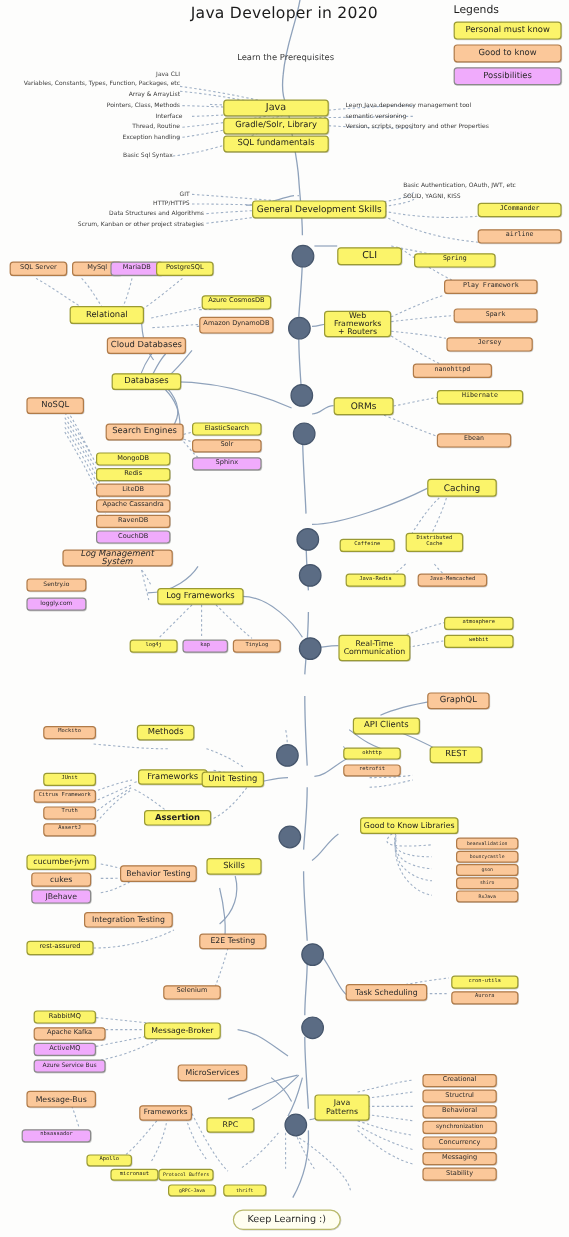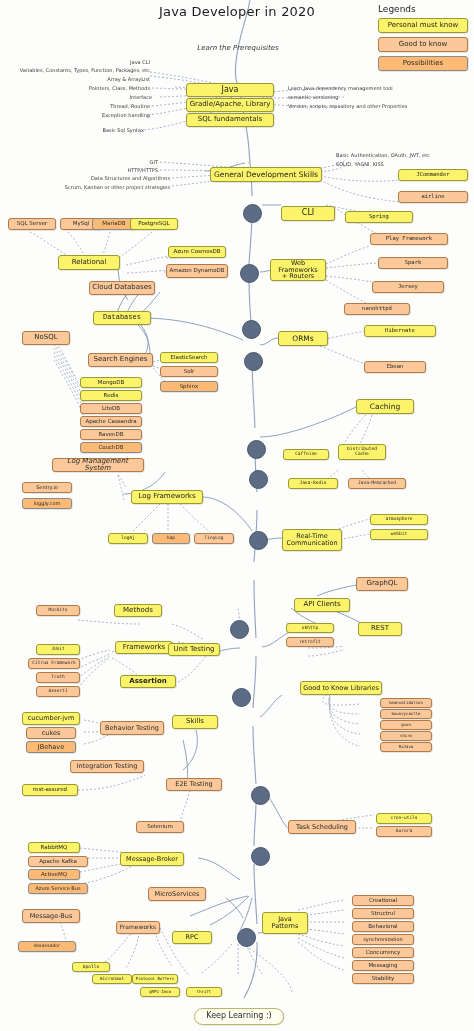--- a/index.html
+++ b/index.html
@@ -31,21 +31,21 @@
     align-items:center;
     justify-content:center;
     line-height:1.05;
     padding:1px 2px;
     white-space:pre-line;
     box-shadow:0.5px 0.5px 0 rgba(0,0,0,0.18);
     background:#fff;
   }
   .k-yellow{background:#fbf46a;border-color:#9a9a33;color:#1d1d1d;}
   .k-orange{background:#fbc89a;border-color:#b07b49;color:#2a2a2a;}
-  .k-gray{background:#fdba74;border-color:#8a8a8a;color:#2a2a2a;}
+  .k-gray{background:#f0abfc;border-color:#8a8a8a;color:#2a2a2a;}
   .k-white{background:#fffef0;border-color:#b9b96a;color:#2a2a2a;}
   .mono{font-family:"DejaVu Sans Mono","Liberation Mono",monospace;}
   .plain{
     position:absolute;
     border:none;background:none;box-shadow:none;
     color:#3a3a3a;
     white-space:pre-line;
     display:flex;align-items:center;
     padding:0;
   }
@@ -235,21 +235,21 @@
     </g>
   </svg>
 
   <div id="title">Java Developer in 2020</div>
   <div id="legend-title">Legends</div>
 
   <div class="node k-yellow" style="left:378px;top:18px;width:90px;height:15px;font-size:7px;">Personal must know</div>
   <div class="node k-orange" style="left:378px;top:37px;width:90px;height:15px;font-size:7px;">Good to know</div>
   <div class="node k-gray" style="left:378px;top:56px;width:90px;height:15px;font-size:7px;">Possibilities</div>
 
-  <div class="plain" style="left:178px;top:44px;width:120px;font-size:7px;justify-content:center;font-style:italic;">Learn the Prerequisites</div>
+  <div class="plain" style="left:178px;top:44px;width:120px;font-size:7px;justify-content:center;">Learn the Prerequisites</div>
 
   <div class="plain r" style="left:40px;top:58px;width:110px;height:8px;font-size:5px;">Java CLI</div>
   <div class="plain r" style="left:10px;top:66px;width:140px;height:8px;font-size:5px;">Variables, Constants, Types, Function, Packages, etc</div>
   <div class="plain r" style="left:40px;top:75px;width:110px;height:8px;font-size:5px;">Array &amp; ArrayList</div>
   <div class="plain r" style="left:30px;top:84px;width:120px;height:8px;font-size:5px;">Pointers, Class, Methods</div>
   <div class="plain r" style="left:50px;top:93px;width:102px;height:8px;font-size:5px;">Interface</div>
   <div class="plain r" style="left:40px;top:102px;width:110px;height:8px;font-size:5px;">Thread, Routine</div>
   <div class="plain r" style="left:34px;top:111px;width:116px;height:8px;font-size:5px;">Exception handling</div>
   <div class="plain r" style="left:40px;top:126px;width:104px;height:8px;font-size:5px;">Basic Sql Syntax</div>
 
@@ -272,40 +272,40 @@
   <div class="dot" style="left:247px;top:440px;"></div>
   <div class="dot" style="left:249px;top:470px;"></div>
   <div class="dot" style="left:249px;top:531px;"></div>
   <div class="dot" style="left:230px;top:620px;"></div>
   <div class="dot" style="left:232px;top:688px;"></div>
   <div class="dot" style="left:251px;top:786px;"></div>
   <div class="dot" style="left:251px;top:847px;"></div>
   <div class="dot" style="left:237px;top:928px;"></div>
 
   <div class="node k-yellow" style="left:186px;top:83px;width:88px;height:14px;font-size:8px;">Java</div>
-  <div class="node k-yellow" style="left:186px;top:98px;width:88px;height:14px;font-size:7px;">Gradle/Apache, Library</div>
+  <div class="node k-yellow" style="left:186px;top:98px;width:88px;height:14px;font-size:7px;">Gradle/Solr, Library</div>
   <div class="node k-yellow" style="left:186px;top:113px;width:88px;height:14px;font-size:7px;">SQL fundamentals</div>
 
   <div class="node k-yellow" style="left:210px;top:167px;width:112px;height:15px;font-size:7.5px;">General Development Skills</div>
 
   <div class="node k-yellow" style="left:281px;top:206px;width:54px;height:15px;font-size:8px;">CLI</div>
   <div class="node k-yellow mono" style="left:398px;top:169px;width:70px;height:12px;font-size:5.5px;">JCommander</div>
   <div class="node k-orange mono" style="left:398px;top:191px;width:70px;height:12px;font-size:5.5px;">airline</div>
 
   <div class="node k-orange" style="left:8px;top:218px;width:48px;height:12px;font-size:5.5px;">SQL Server</div>
   <div class="node k-orange" style="left:60px;top:218px;width:42px;height:12px;font-size:5.5px;">MySql</div>
   <div class="node k-gray" style="left:92px;top:218px;width:44px;height:12px;font-size:5.5px;">MariaDB</div>
   <div class="node k-yellow" style="left:130px;top:218px;width:48px;height:12px;font-size:5.5px;">PostgreSQL</div>
   <div class="node k-yellow" style="left:58px;top:255px;width:62px;height:15px;font-size:7px;">Relational</div>
 
   <div class="node k-yellow" style="left:168px;top:246px;width:58px;height:12px;font-size:5.5px;">Azure CosmosDB</div>
   <div class="node k-orange" style="left:166px;top:264px;width:62px;height:14px;font-size:5.5px;">Amazon DynamoDB</div>
   <div class="node k-orange" style="left:89px;top:281px;width:66px;height:14px;font-size:7px;">Cloud Databases</div>
 
-  <div class="node k-yellow" style="left:93px;top:311px;width:58px;height:14px;font-size:7px;font-family:Liberation Mono, monospace;">Databases</div>
+  <div class="node k-yellow" style="left:93px;top:311px;width:58px;height:14px;font-size:7px;">Databases</div>
 
   <div class="node k-orange" style="left:22px;top:331px;width:48px;height:14px;font-size:7px;">NoSQL</div>
 
   <div class="node k-orange" style="left:88px;top:353px;width:65px;height:14px;font-size:7px;">Search Engines</div>
   <div class="node k-yellow" style="left:160px;top:352px;width:58px;height:11px;font-size:5.5px;">ElasticSearch</div>
   <div class="node k-orange" style="left:160px;top:366px;width:58px;height:11px;font-size:5.5px;">Solr</div>
   <div class="node k-gray" style="left:160px;top:381px;width:58px;height:11px;font-size:5.5px;">Sphinx</div>
 
   <div class="node k-yellow" style="left:80px;top:377px;width:62px;height:11px;font-size:5.5px;">MongoDB</div>
   <div class="node k-yellow" style="left:80px;top:390px;width:62px;height:11px;font-size:5.5px;">Redis</div>

